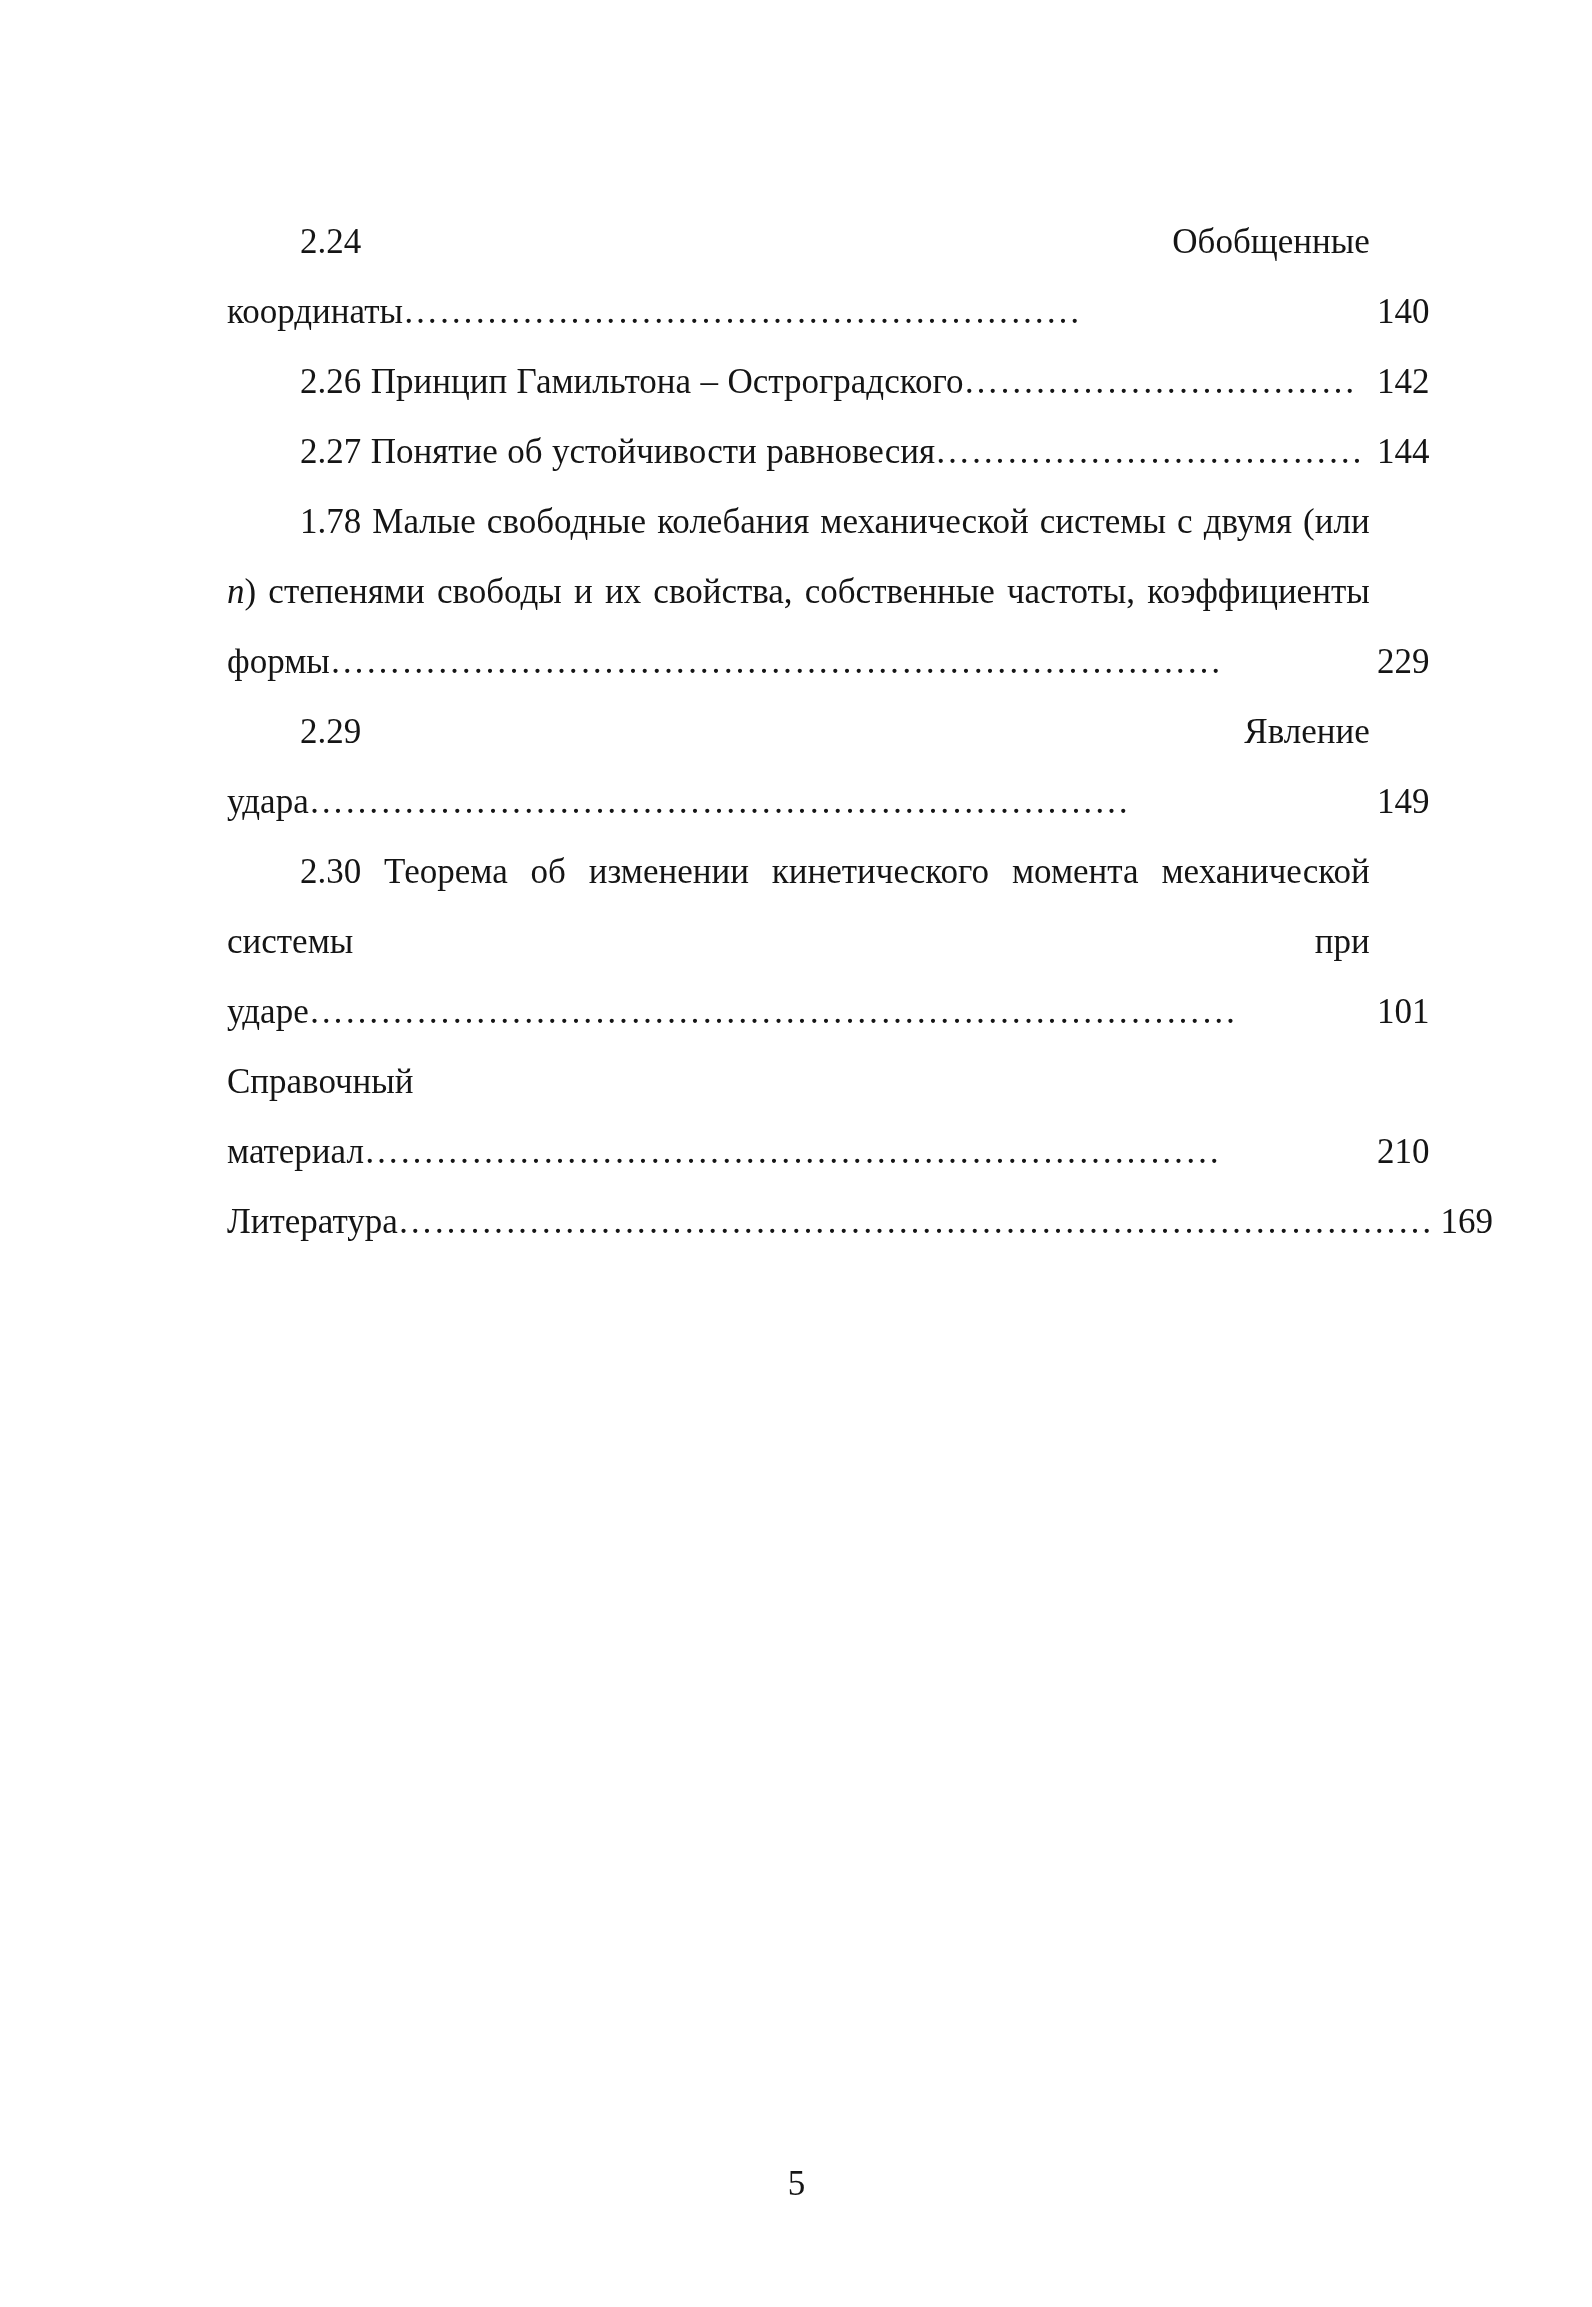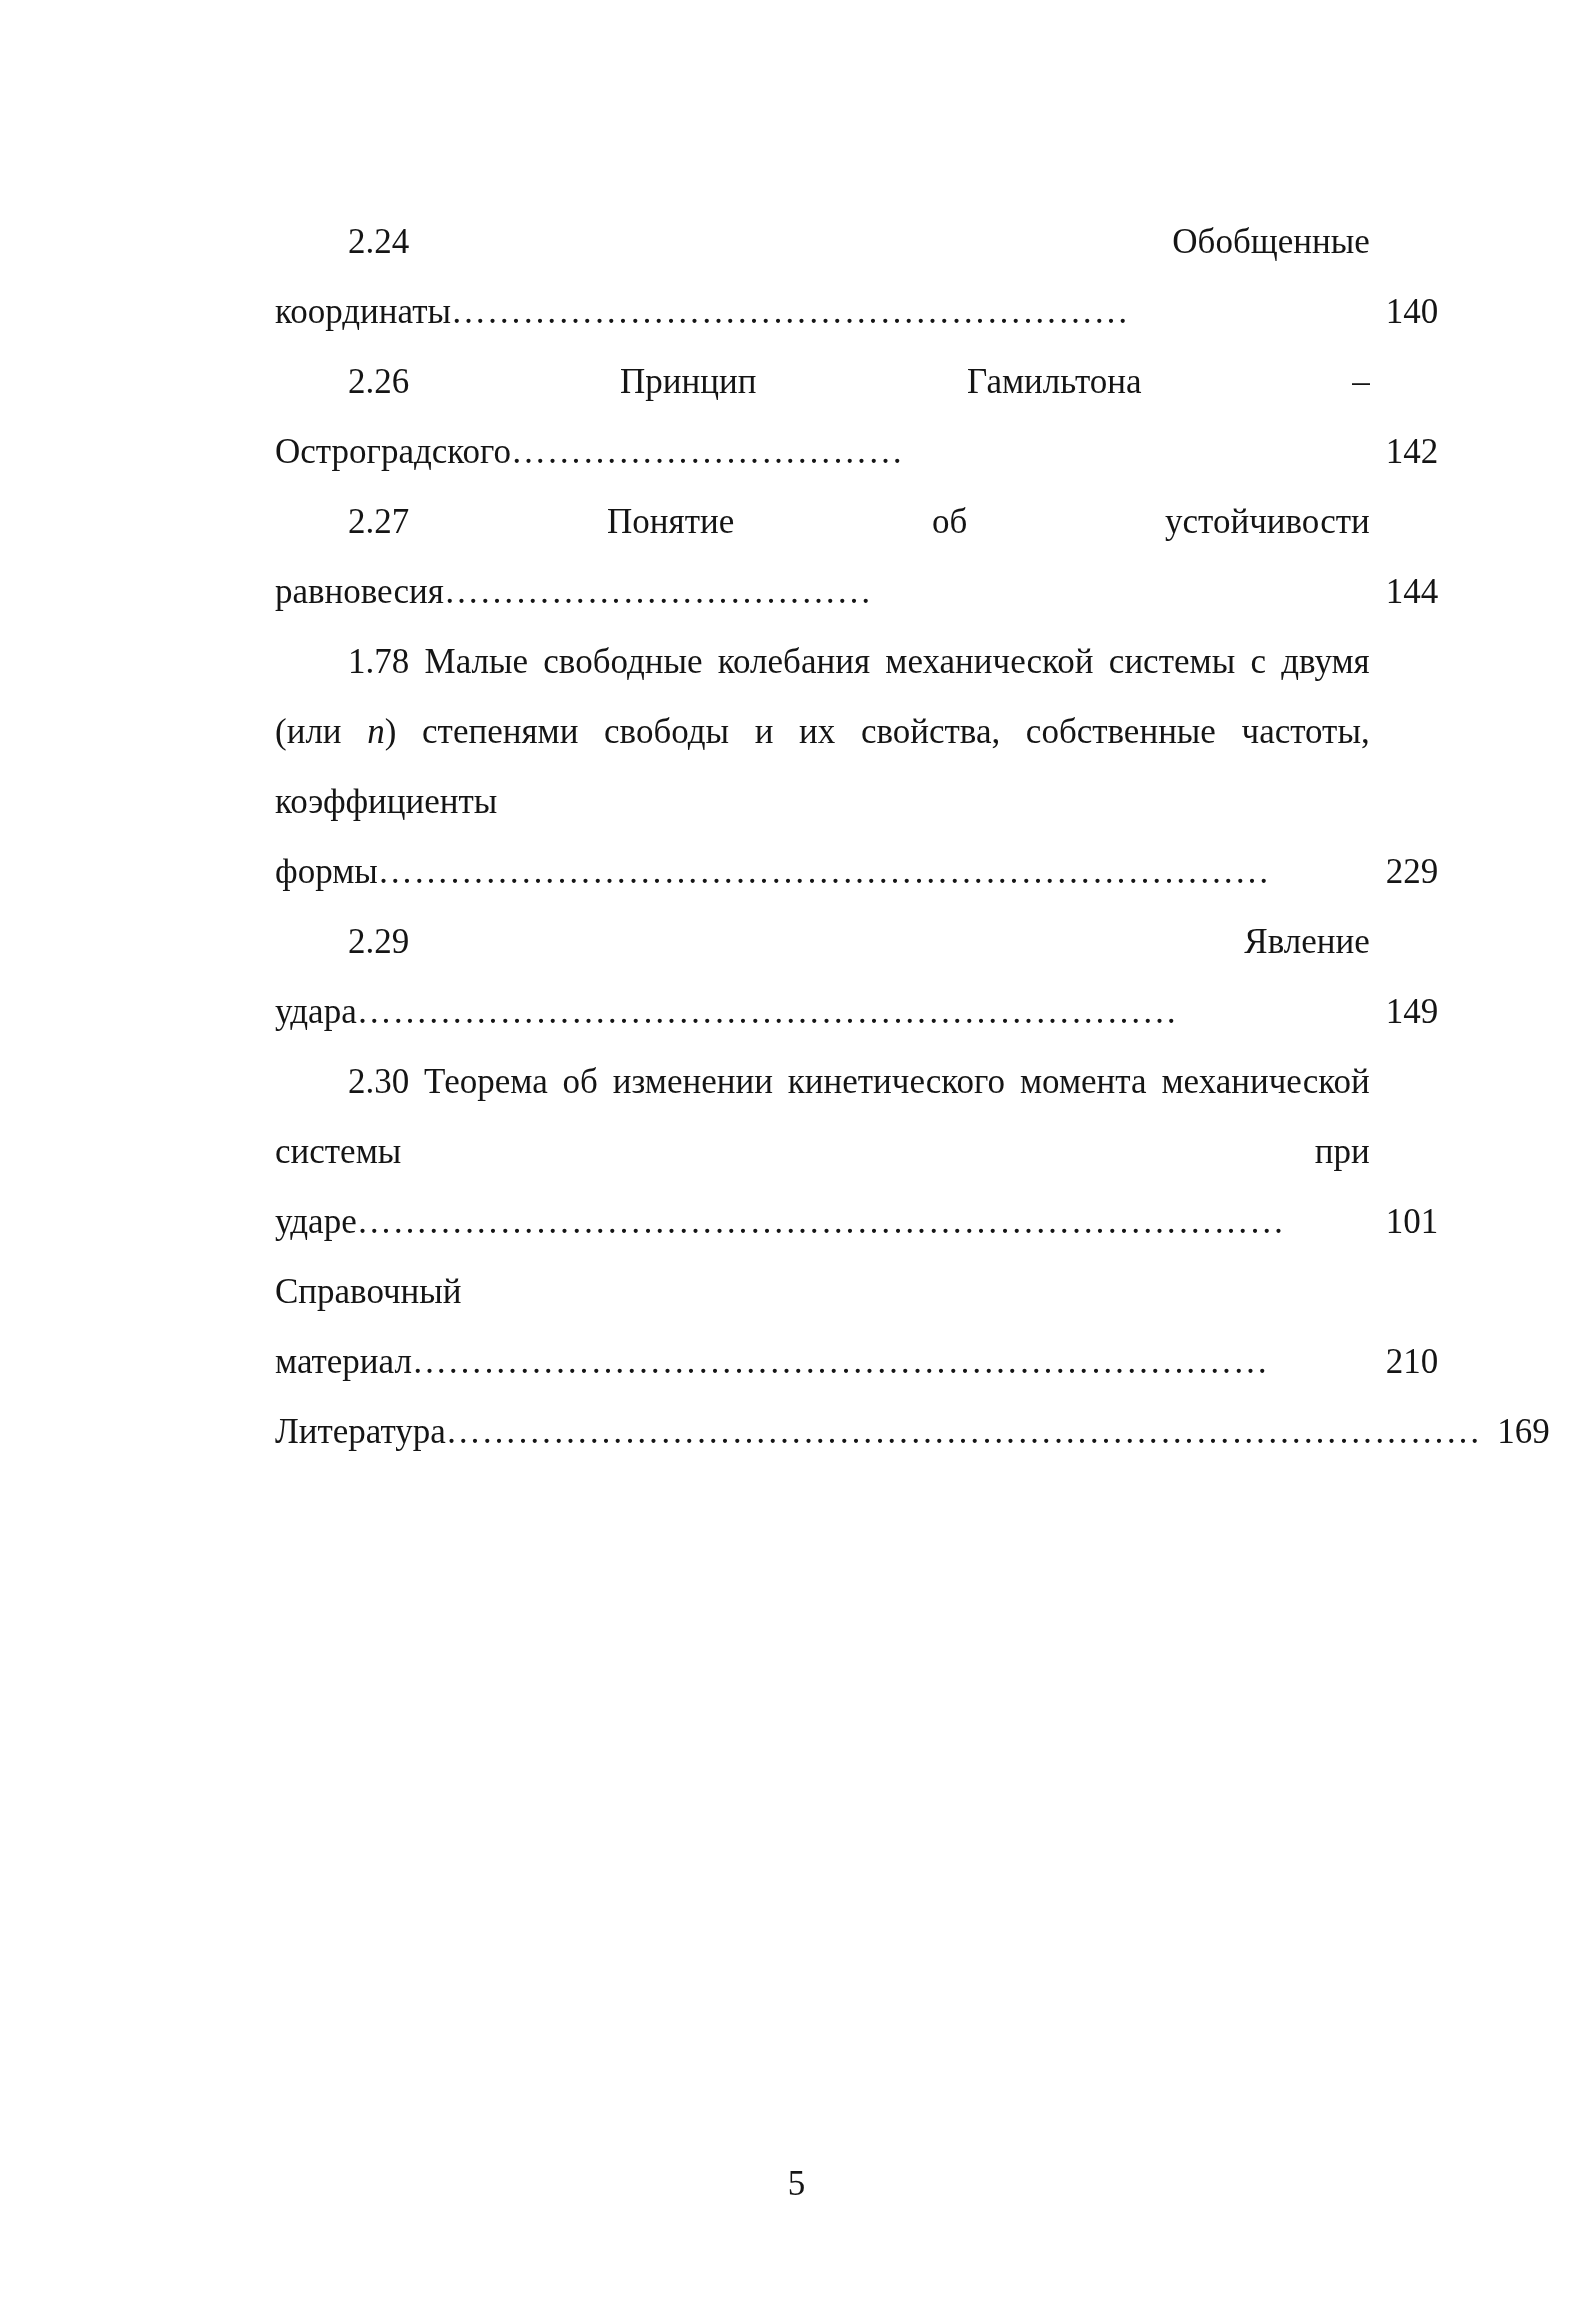--- a/index.html
+++ b/index.html
@@ -21,37 +21,36 @@
     padding: 207px 146px 0 227px;
   }
 
   .toc-list {
     width: 100%;
   }
 
   .toc-entry {
     display: flex;
     align-items: stretch;
-    margin-left: 48px;
   }
 
   .entry-text {
     flex: 1 1 auto;
     text-align: justify;
     word-spacing: 0.7px;
   }
 
   .entry-text.indented {
     text-indent: 73px;
   }
 
   .entry-page {
     flex: 0 0 70px;
     width: 70px;
-    text-align: center;
+    text-align: left;
     align-self: flex-end;
     margin-left: 7.3px;
     white-space: nowrap;
   }
 
   .italic {
     font-style: italic;
   }
 
   .dots {

